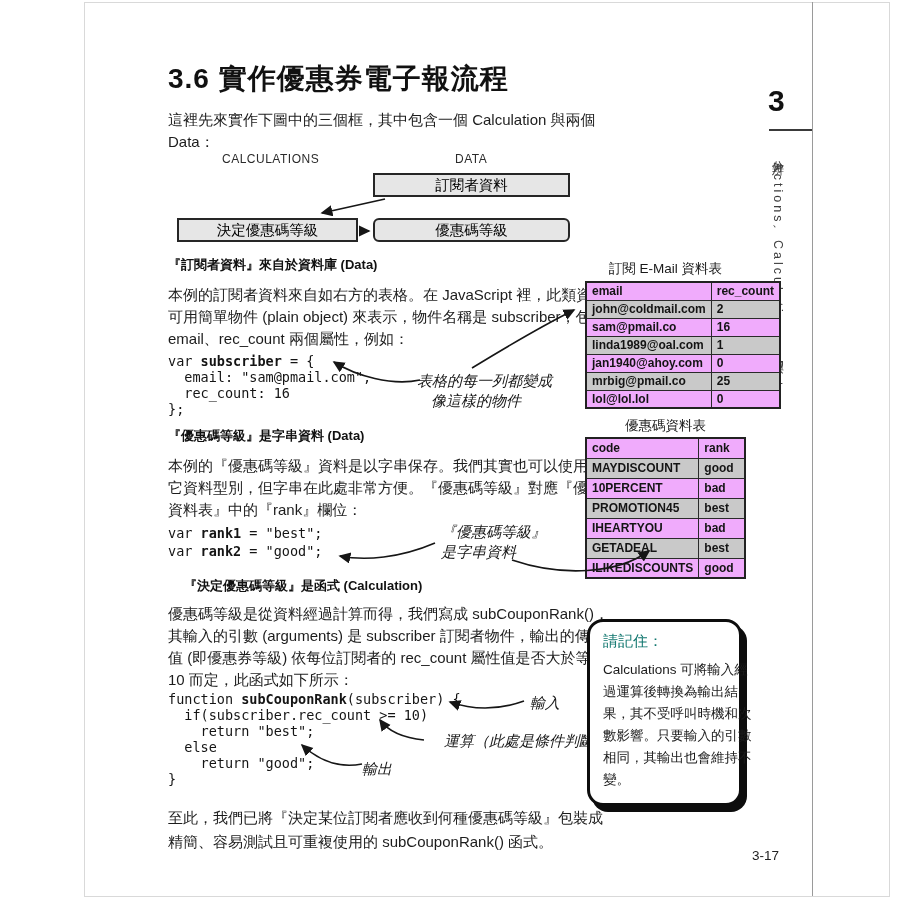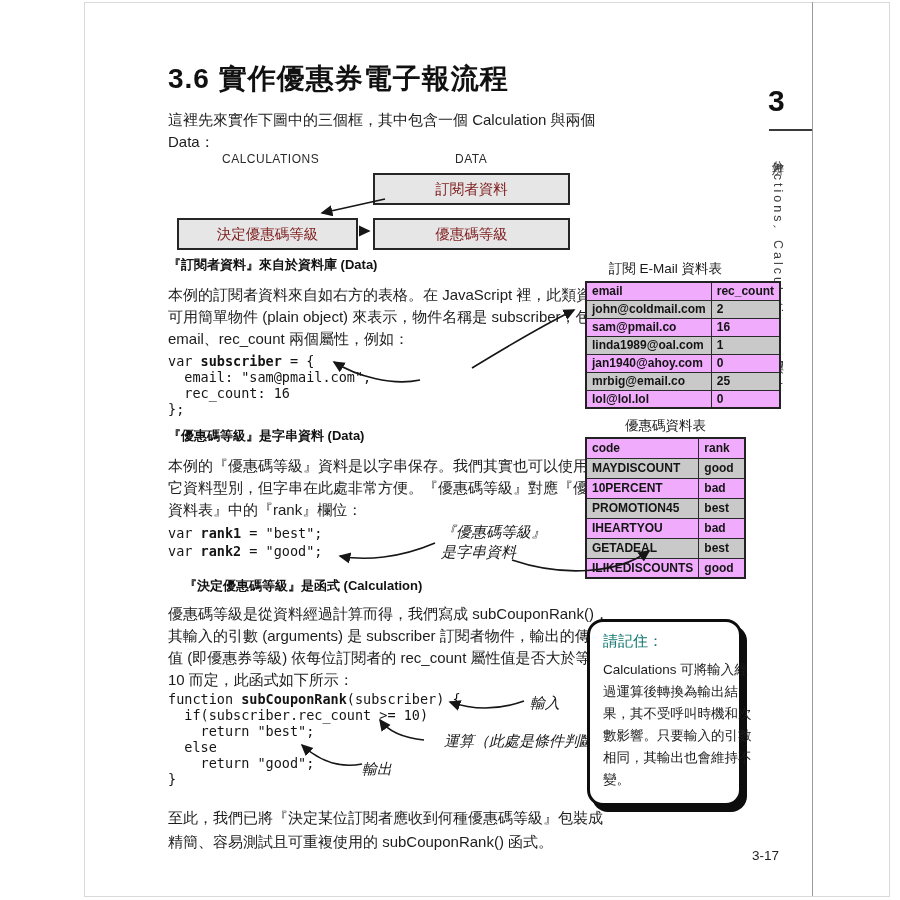--- a/index.html
+++ b/index.html
@@ -12,22 +12,22 @@
   .abs { position:absolute; }
 
   .h1 { font-size:28px; font-weight:800; letter-spacing:1px; color:#111; }
   .body-line { font-size:15px; line-height:22px; white-space:nowrap; color:#1c1c1c; }
   .h2 { font-size:13px; font-weight:800; color:#111; white-space:nowrap; }
   .code-line { font-family:"DejaVu Sans Mono","Liberation Mono",monospace; font-size:13.5px;
                line-height:16px; white-space:pre; color:#141414; }
   .code-line b { font-weight:700; }
 
   .col-label { font-size:12px; color:#2b2b2b; letter-spacing:0.5px; }
-  .dbox { position:absolute; height:32px; background:#e6e6e6; border:2px solid #262626;
-          display:flex; align-items:center; justify-content:center; font-size:14.5px; color:#7f1d1d; }
+  .dbox { position:absolute; height:24px; background:#e6e6e6; border:2px solid #262626;
+          display:flex; align-items:center; justify-content:center; font-size:14.5px; color:#000000; }
 
   .tbl-title { font-size:13.5px; text-align:center; color:#191919; white-space:nowrap; }
   table.dtable { border-collapse:collapse; background:#f0abfc; }
   table.dtable td, table.dtable th { border:1px solid #2a2a2a; font-size:12px; padding:0 5px;
         white-space:nowrap; height:18px; text-align:left; font-weight:700; color:#141414; }
   table.dtable { border:2px solid #222; }
   td.num { text-align:center; }
   tr.shade td { background:#c9c9c9; }
   table.t2 td, table.t2 th { height:20px; }
 
@@ -62,33 +62,37 @@
   <div class="abs h1" style="left:168px; top:60px;">3.6 實作優惠券電子報流程</div>
   <div class="abs" style="left:168px; top:109px;">
     <div class="body-line">這裡先來實作下圖中的三個框，其中包含一個 Calculation 與兩個</div>
     <div class="body-line">Data：</div>
   </div>
 
   <div class="abs col-label" style="left:222px; top:152px;">CALCULATIONS</div>
   <div class="abs col-label" style="left:455px; top:152px;">DATA</div>
   <div class="dbox" style="left:373px; top:173px; width:197px;">訂閱者資料</div>
   <div class="dbox" style="left:177px; top:218px; width:181px;">決定優惠碼等級</div>
-  <div class="dbox" style="left:373px; top:218px; width:197px;">優惠碼等級</div>
+  <div class="dbox" style="left:373px; top:218px; width:197px;border-radius:6px;">優惠碼等級</div>
 
   <div class="abs h2" style="left:168px; top:256px;">『訂閱者資料』來自於資料庫 (Data)</div>
   <div class="abs" style="left:168px; top:284px;">
     <div class="body-line">本例的訂閱者資料來自如右方的表格。在 JavaScript 裡，此類資料</div>
     <div class="body-line">可用簡單物件 (plain object) 來表示，物件名稱是 subscriber，包含</div>
     <div class="body-line">email、rec_count 兩個屬性，例如：</div>
   </div>
   <div class="abs" style="left:168px; top:353px;">
     <div class="code-line"><span>var </span><b>subscriber</b><span> = {</span></div>
     <div class="code-line">  email: "sam@pmail.com",</div>
     <div class="code-line">  rec_count: 16</div>
     <div class="code-line">};</div>
+  </div>
+  <div class="abs hand" style="left:417px; top:371px;">
+    <div>表格的每一列都變成</div>
+    <div style="padding-left:14px;">像這樣的物件</div>
   </div>
 
   <div class="abs tbl-title" style="left:585px; top:260px; width:161px;">訂閱 E-Mail 資料表</div>
   <table class="dtable abs" style="left:585px; top:281px; width:161px;">
     <tbody>
         <tr>
       <th style="width:106px;">email</th>
       <th>rec_count</th>
     </tr>
     <tr class="shade">
@@ -101,21 +105,21 @@
         </tr>
     <tr class="shade">
       <td>linda1989@oal.com</td>
       <td class="num">1</td>
         </tr>
     <tr>
       <td>jan1940@ahoy.com</td>
       <td class="num">0</td>
         </tr>
     <tr class="shade">
-      <td>mrbig@email.co</td>
+      <td>mrbig@pmail.co</td>
       <td class="num">25</td>
         </tr>
     <tr>
       <td>lol@lol.lol</td>
       <td class="num">0</td>
         </tr>
   </tbody>
     </table>
 
   <div class="abs h2" style="left:168px; top:427px;">『優惠碼等級』是字串資料 (Data)</div>

